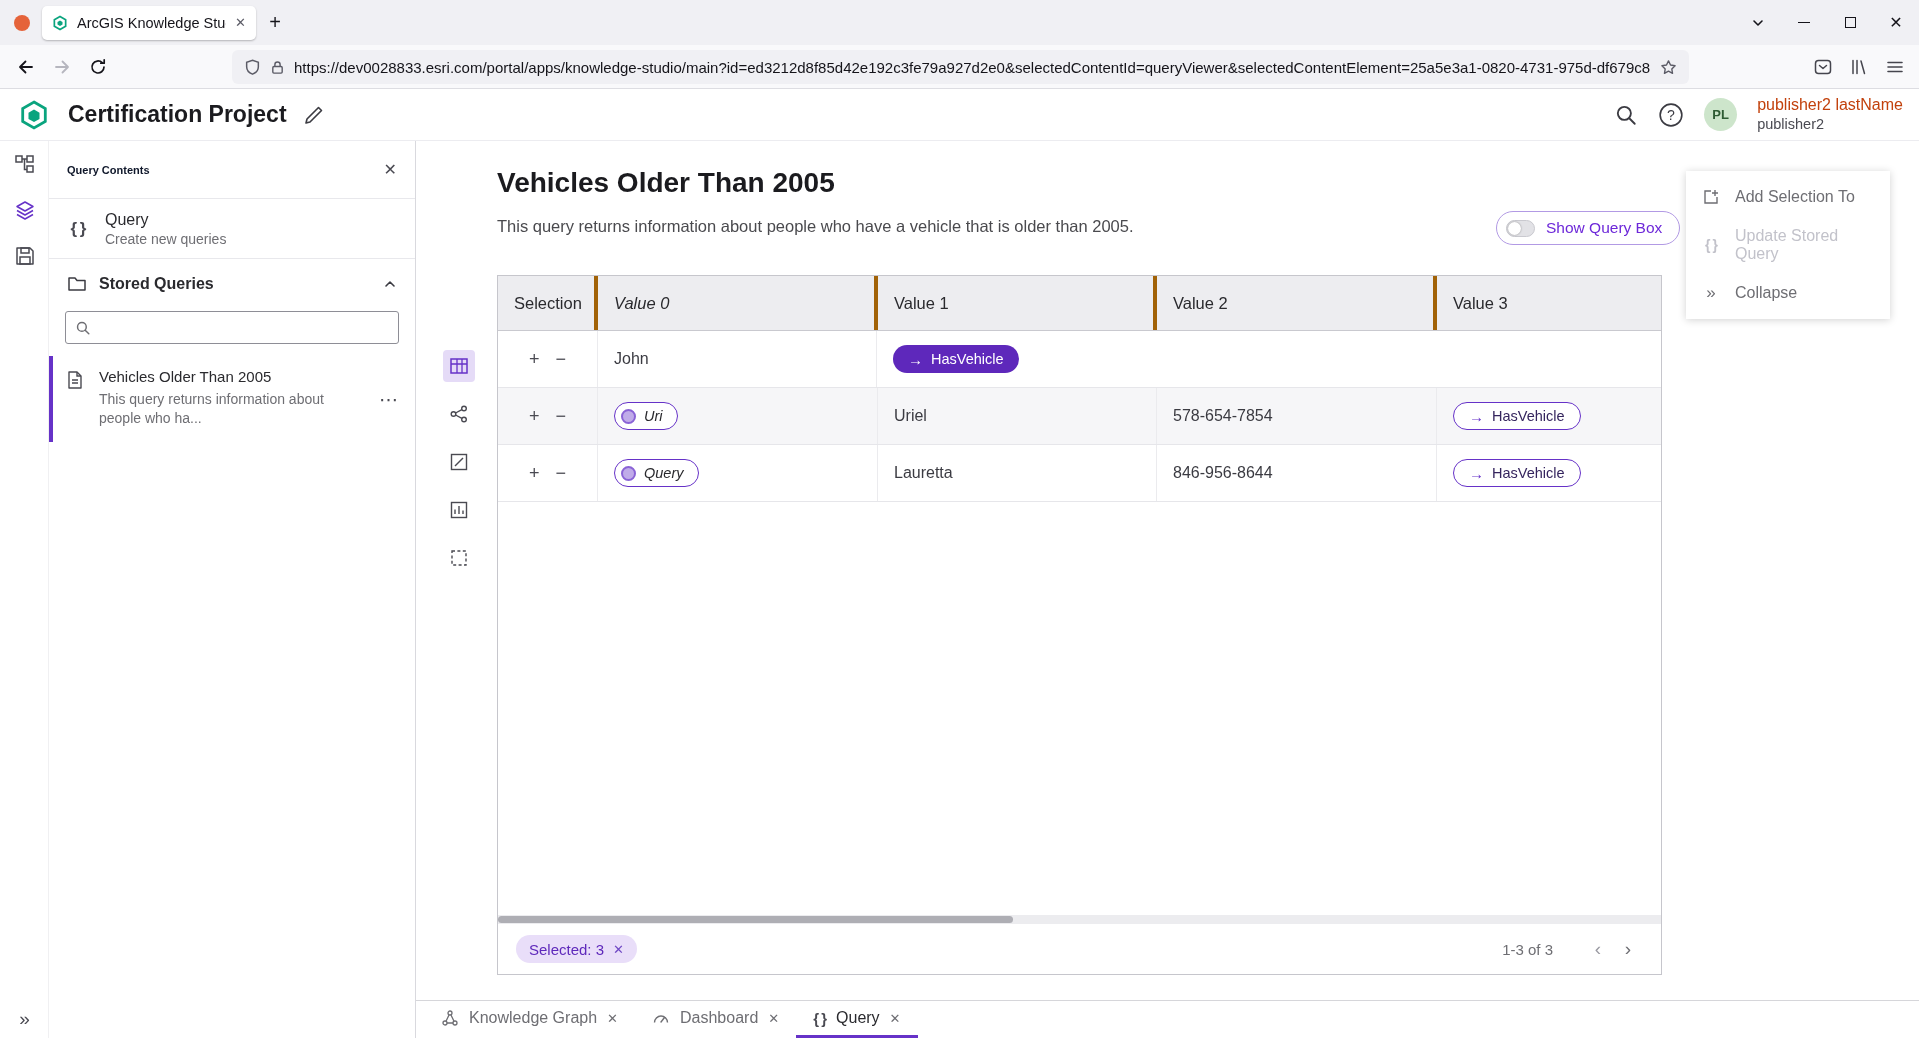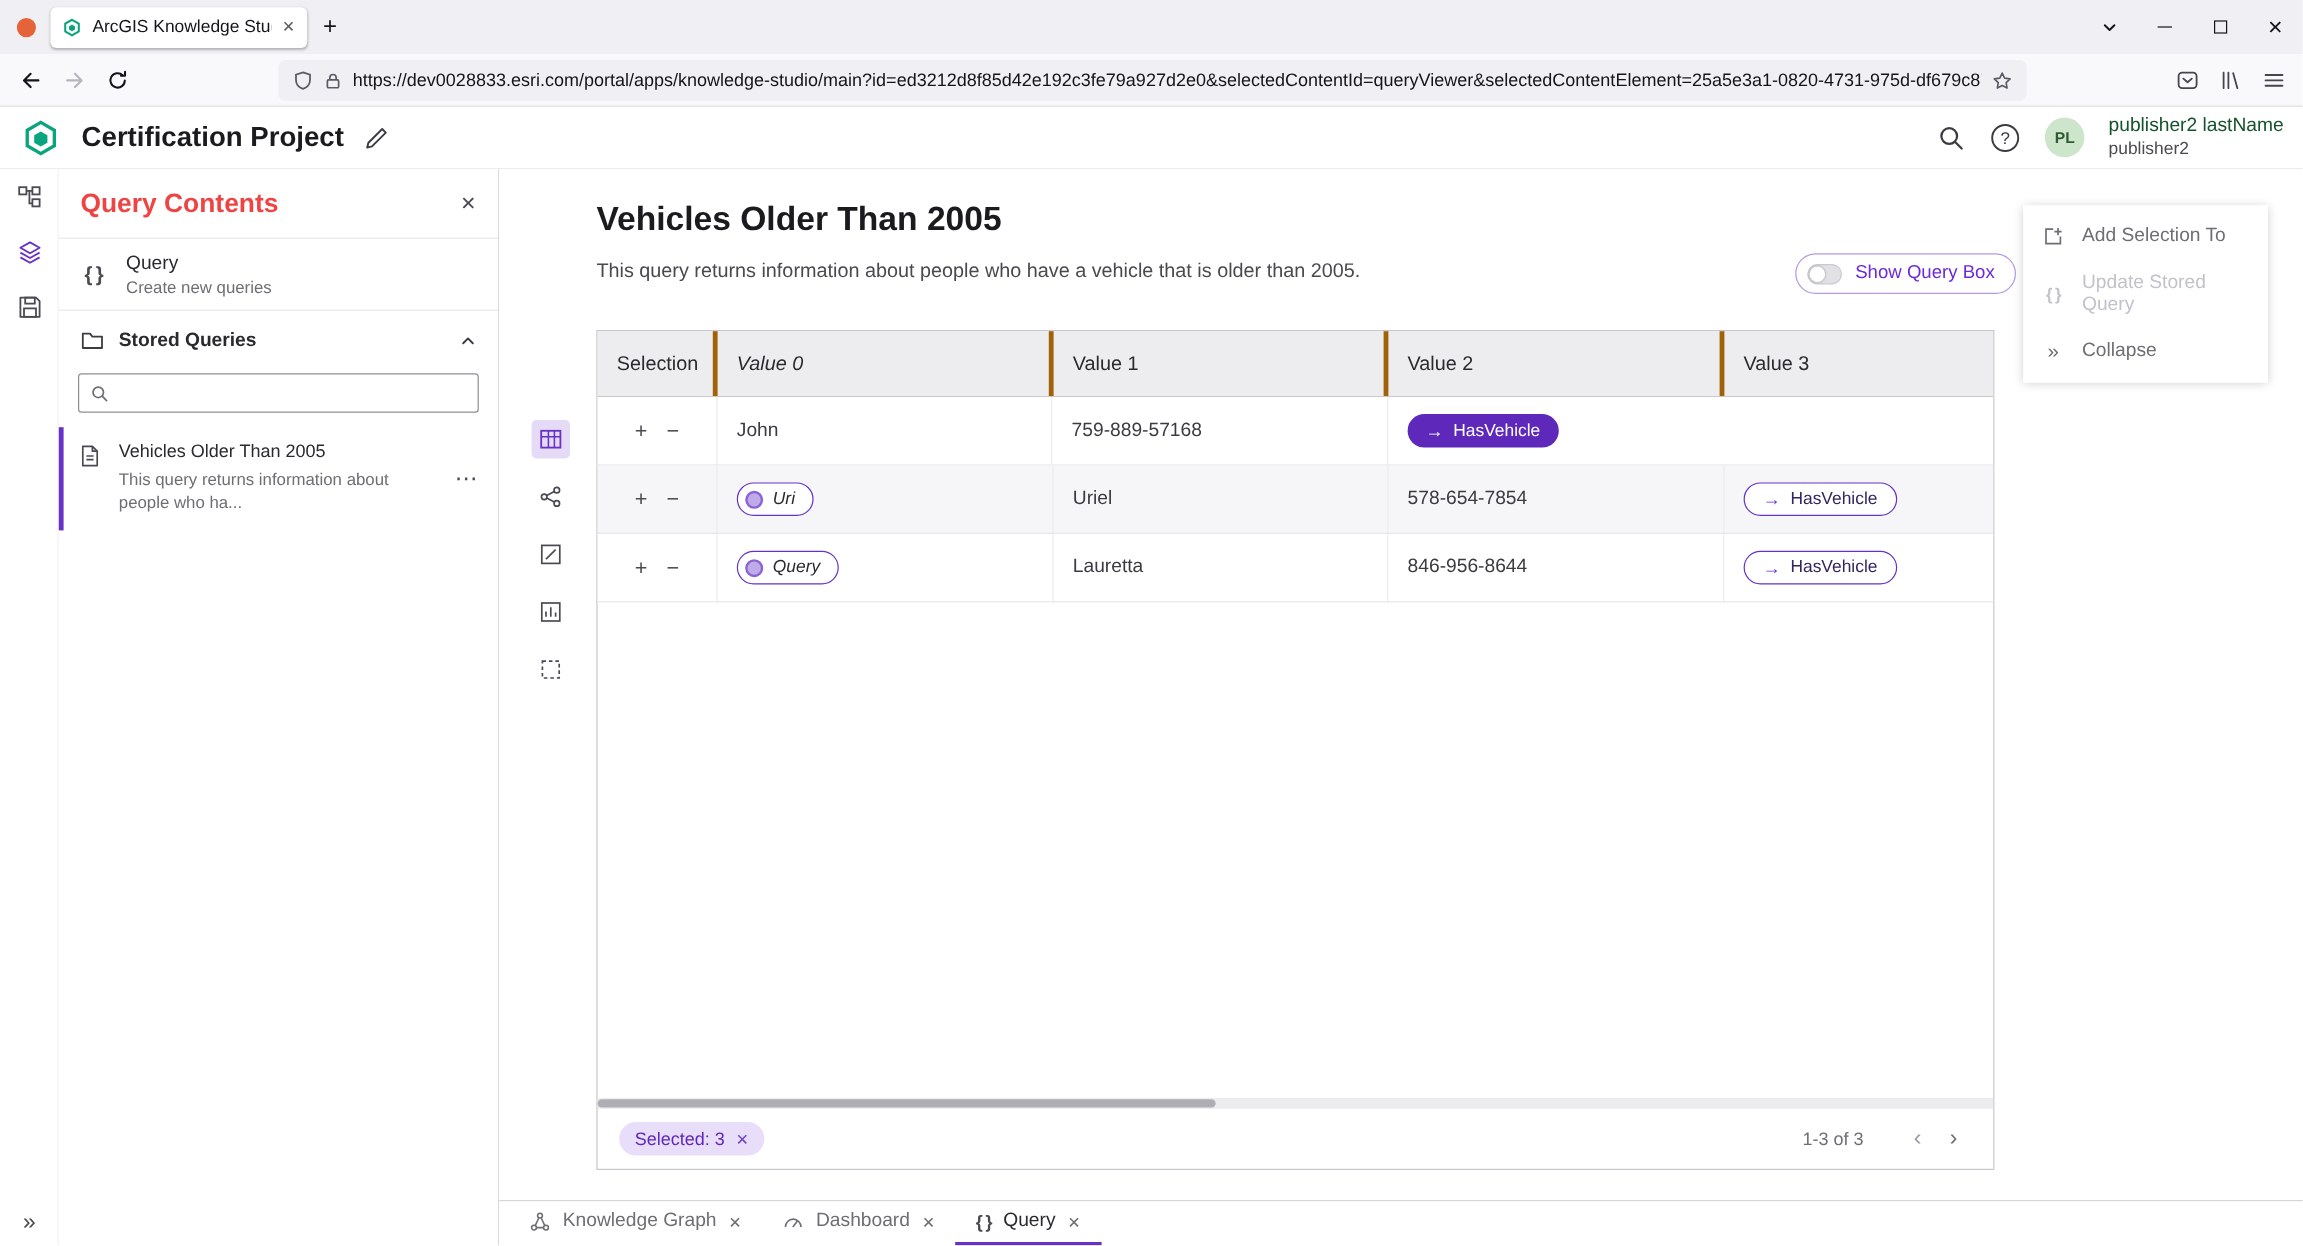--- a/index.html
+++ b/index.html
@@ -30,33 +30,33 @@
 
   
   .app-header { position:absolute; top:89px; left:0; width:100%; height:52px; background:#fff; border-bottom:1px solid #ececf0; display:flex; align-items:center; }
   .app-logo { margin-left:18px; flex:none; display:flex; }
   .app-title { font-size:23px; font-weight:700; color:#1b1b1f; margin-left:18px; }
   .edit-btn { margin-left:16px; color:#3b3b42; display:flex; }
   .header-right { margin-left:auto; display:flex; align-items:center; gap:20px; padding-right:16px; }
   .hdr-icon-btn { color:#3b3b42; display:flex; }
   .avatar { width:33px; height:33px; border-radius:50%; background:#cde5cb; color:#2e5b33; display:flex; align-items:center; justify-content:center; font-size:13px; font-weight:700; }
   .user-block { line-height:1.25; }
-  .user-name { font-size:16px; color:#14532d; }
+  .user-name { font-size:16px; color:#c2410c; }
   .user-sub { font-size:14.5px; color:#4a4a52; }
 
   
   .rail { position:absolute; left:0; top:141px; bottom:0; width:49px; background:#fff; border-right:1px solid #f0f0f2; }
   .rail-btn { width:49px; height:46px; display:flex; align-items:center; justify-content:center; color:#4a4a52; }
   .rail-btn.active { color:#6632c8; }
   .rail-expand { position:absolute; bottom:8px; left:0; width:49px; text-align:center; color:#4a4a52; font-size:19px; }
 
   
   .panel { position:absolute; left:49px; top:141px; bottom:0; width:367px; background:#fff; border-right:1px solid #d9d9de; }
   .panel-header { height:58px; display:flex; align-items:center; padding:0 18px; border-bottom:1px solid #e8e8ec; }
-  .panel-title { flex:1; font-size:22px; font-weight:700; color:#ef4444; }
+  .panel-title { flex:1; font-size:11px; font-weight:700; color:#0f172a; }
   .panel-close { font-size:16px; color:#4a4a52; }
   .query-item { height:60px; display:flex; align-items:center; gap:14px; padding:0 16px; border-bottom:1px solid #e8e8ec; }
   .braces-ic { font-size:17px; color:#4a4a52; font-weight:700; letter-spacing:-1px; width:26px; text-align:center; }
   .qi-title { font-size:16px; color:#2a2a2e; }
   .qi-sub { font-size:14px; color:#6e6e73; margin-top:2px; }
   .stored-header { height:50px; display:flex; align-items:center; gap:12px; padding:0 18px; color:#3b3b42; }
   .stored-title { flex:1; font-size:16px; font-weight:700; color:#2a2a2e; }
   .search-box { margin:2px 16px 12px 16px; height:33px; border:1px solid #8e8e96; border-radius:3px; display:flex; align-items:center; gap:8px; padding:0 9px; color:#6e6e73; }
   .search-box input { border:none; outline:none; background:transparent; flex:1; font-size:15px; font-family:"Liberation Sans", sans-serif; color:#2a2a2e; }
   .stored-item { position:relative; display:flex; gap:14px; padding:12px 14px 14px 12px; border-left:4px solid #6632c8; background:#fff; }
@@ -386,23 +386,20 @@
       </div>
 
       <div class="trow">
         <div class="cell c-sel">
           <span class="rowbtn">+</span>
           <span class="rowbtn">−</span>
         </div>
         <div class="cell c-v1">
             <span>John</span>
           </div>
-        <div class="cell c-v2">
-            <span>759-889-57168</span>
-          </div>
         <div class="cell c-v3">
           <span class="rel-pill filled">
             <span class="rel-arrow">→</span>
             <span>HasVehicle</span>
           </span>
         </div>
       </div>
 
       <div class="trow alt">
         <div class="cell c-sel">

